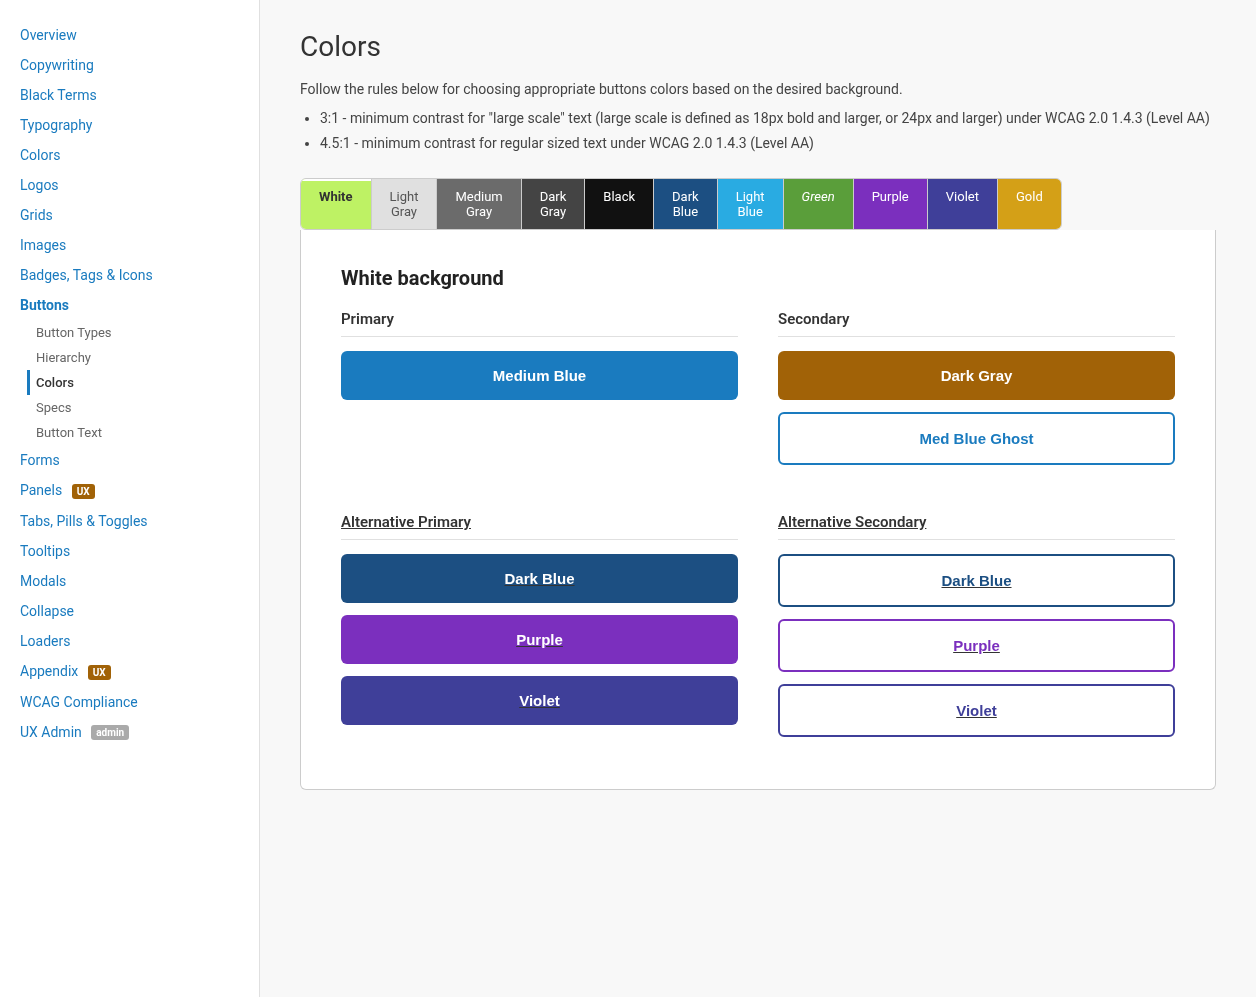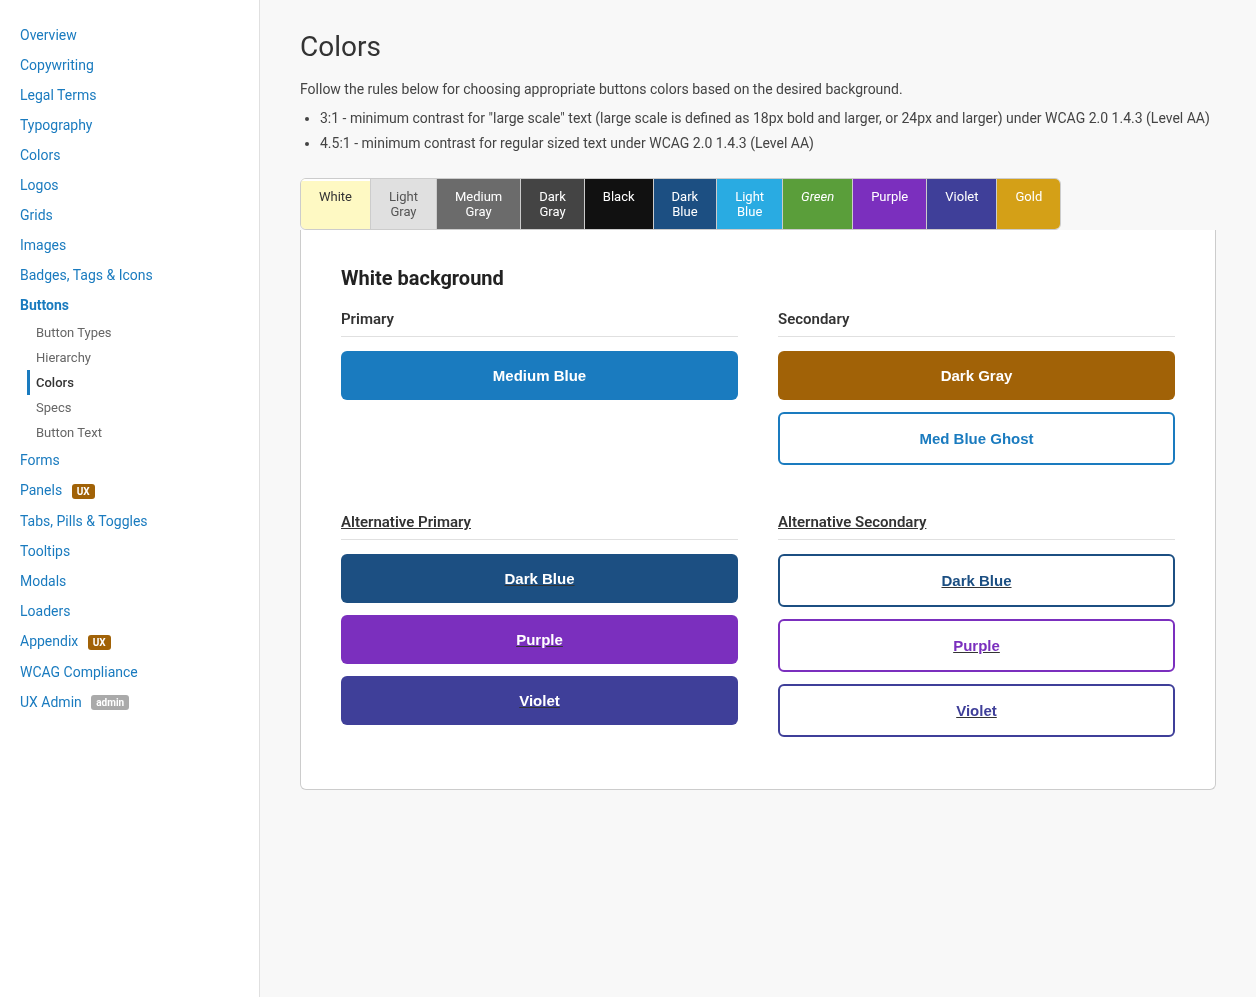--- a/index.html
+++ b/index.html
@@ -96,22 +96,23 @@
       font-size: 13px;
       border-right: 1px solid #ccc;
       text-align: center;
       min-width: 60px;
       background: #fff;
       color: #333;
       user-select: none;
     }
     .tab-item:last-child { border-right: none; }
     .tab-item.active {
-      background: #fef9c3;
+      background: #bef264;
       box-shadow: 0 2px 0 #fff inset;
+      font-weight: bold;
     }
     .tab-item.tab-light-gray { background: #e0e0e0; color: #555; }
     .tab-item.tab-medium-gray { background: #6b6b6b; color: #fff; }
     .tab-item.tab-dark-gray { background: #444; color: #fff; }
     .tab-item.tab-black { background: #111; color: #fff; }
     .tab-item.tab-dark-blue { background: #1c4f82; color: #fff; }
     .tab-item.tab-light-blue { background: #29abe2; color: #fff; }
     .tab-item.tab-green { background: #5a9e3a; color: #fff; font-style: italic; }
     .tab-item.tab-purple { background: #7b2fbe; color: #fff; }
     .tab-item.tab-violet { background: #3f3f99; color: #fff; }
@@ -199,21 +200,21 @@
     }
   </style>
 </head>
 <body>
 
 <div class="layout">
 
   <nav class="sidebar">
     <a class="sidebar-item">Overview</a>
     <a class="sidebar-item">Copywriting</a>
-    <a class="sidebar-item">Legal Terms</a>
+    <a class="sidebar-item">Black Terms</a>
     <a class="sidebar-item">Typography</a>
     <a class="sidebar-item">Colors</a>
     <a class="sidebar-item">Logos</a>
     <a class="sidebar-item">Grids</a>
     <a class="sidebar-item">Images</a>
     <a class="sidebar-item">Badges, Tags &amp; Icons</a>
     <a class="sidebar-item active-parent">Buttons</a>
     <div class="sidebar-sub">
       <a class="sidebar-sub-item">Button Types</a>
       <a class="sidebar-sub-item">Hierarchy</a>
@@ -222,20 +223,21 @@
       <a class="sidebar-sub-item">Button Text</a>
     </div>
     <a class="sidebar-item">Forms</a>
     <a class="sidebar-item">
       <span>Panels</span>
       <span class="badge badge-ux">UX</span>
     </a>
     <a class="sidebar-item">Tabs, Pills &amp; Toggles</a>
     <a class="sidebar-item">Tooltips</a>
     <a class="sidebar-item">Modals</a>
+    <a class="sidebar-item">Collapse</a>
     <a class="sidebar-item">Loaders</a>
     <a class="sidebar-item">
       <span>Appendix</span>
       <span class="badge badge-ux">UX</span>
     </a>
     <a class="sidebar-item">WCAG Compliance</a>
     <a class="sidebar-item">
       <span>UX Admin</span>
       <span class="badge badge-admin">admin</span>
     </a>

